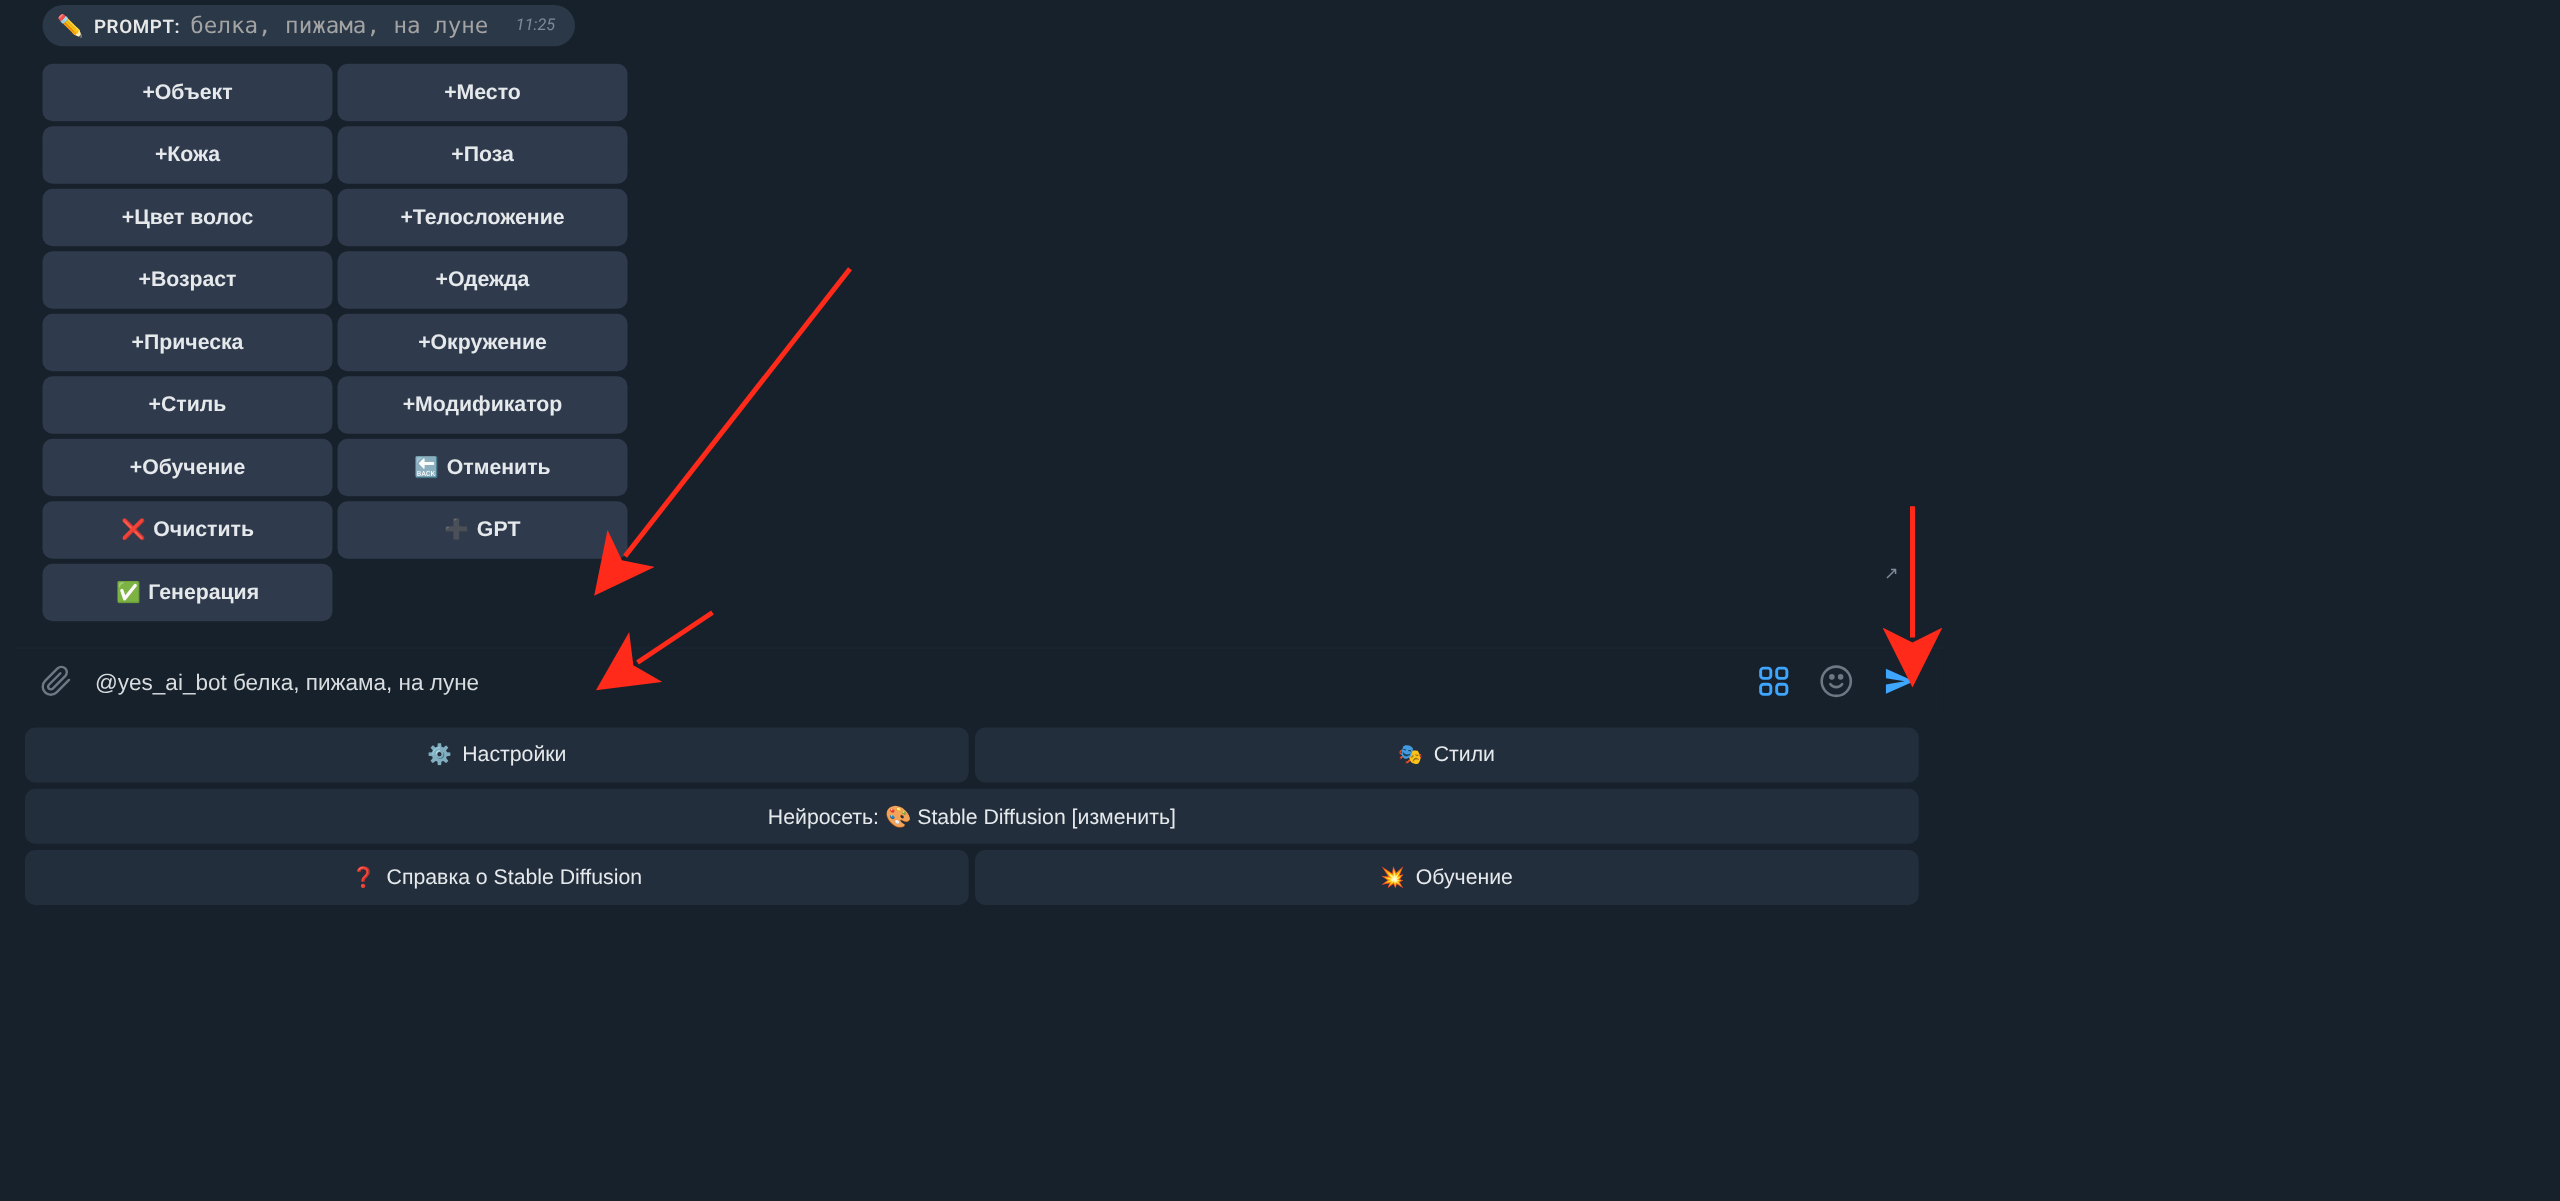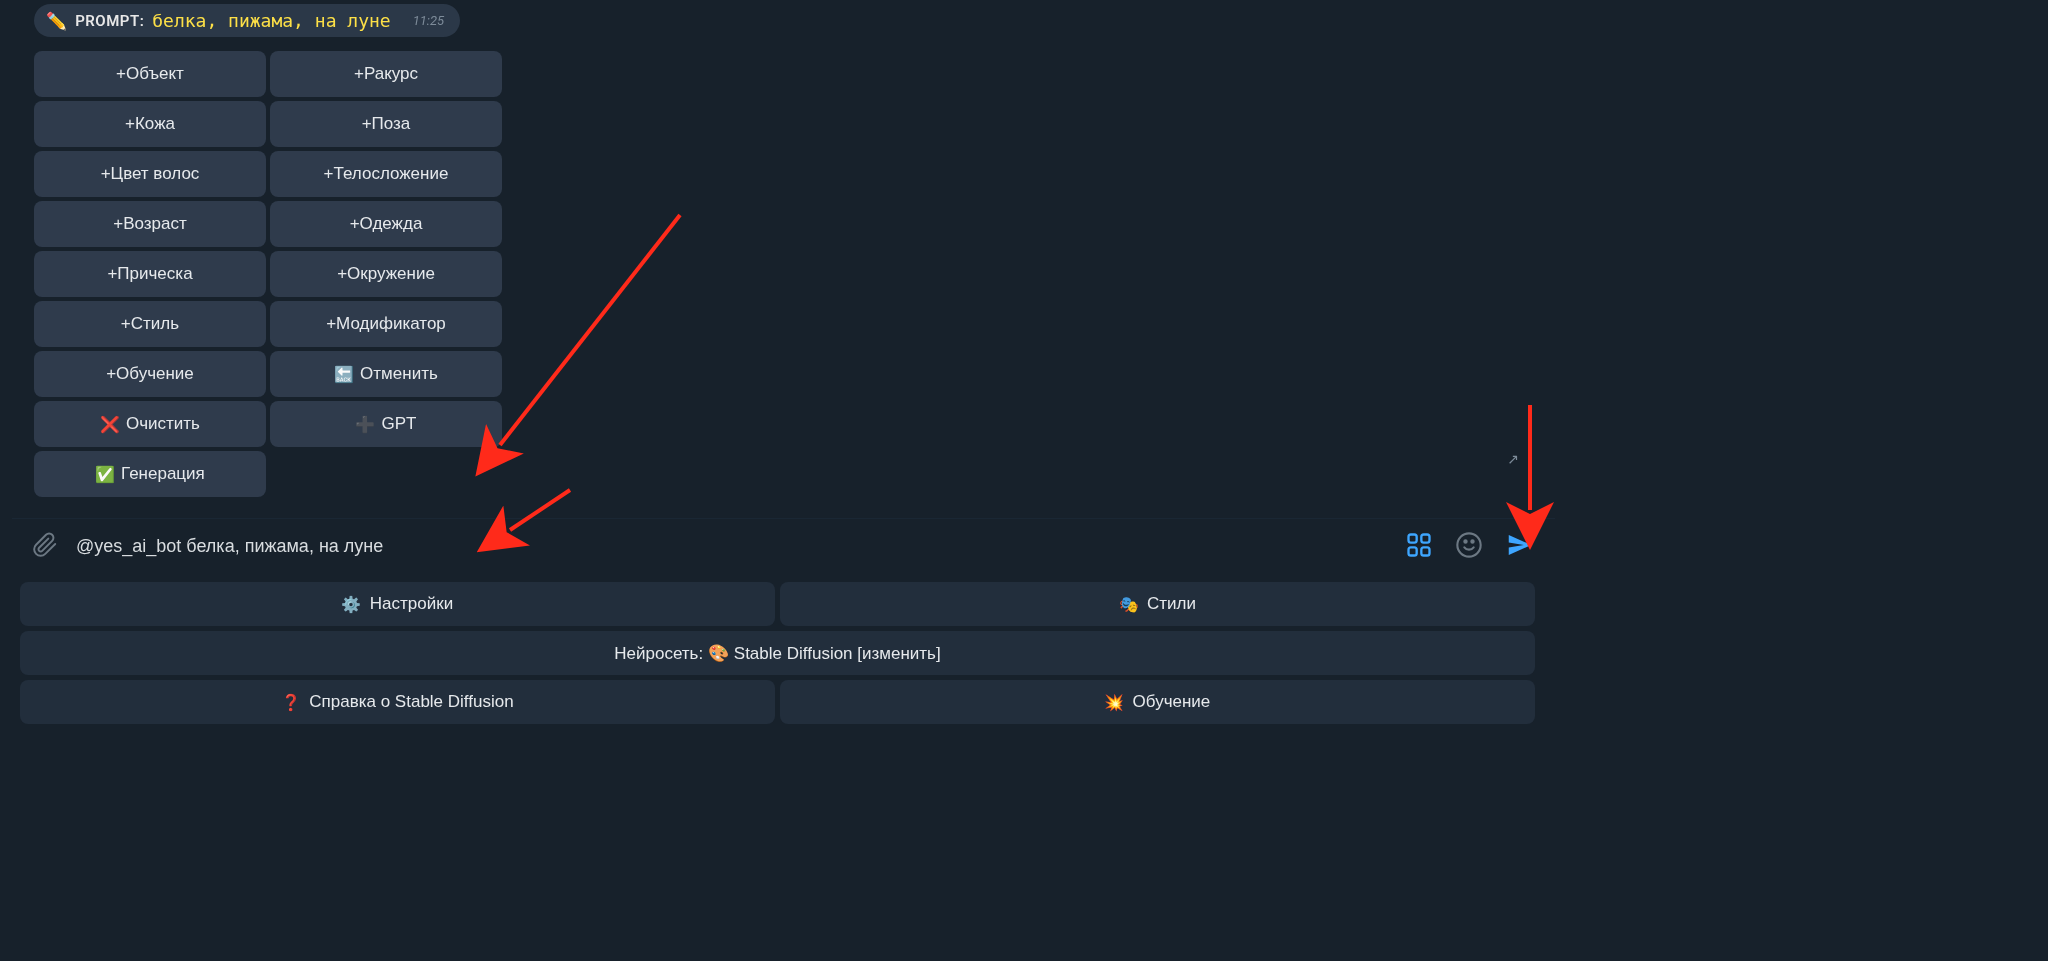--- a/index.html
+++ b/index.html
@@ -20,39 +20,39 @@
       display: inline-flex;
       align-items: center;
       gap: 8px;
       background: #2b3848;
       border-radius: 18px;
       padding: 6px 16px 6px 12px;
       margin-top: 4px;
       margin-left: 4px;
     }
     .prompt-label { color: #e8e8e8; font-weight: 600; font-size: 15px; letter-spacing: 0.5px; }
-    .prompt-text { color: #fde047; font-family: "Menlo","Consolas",monospace; font-size: 18px; }
+    .prompt-text { color: #a3a3a3; font-family: "Menlo","Consolas",monospace; font-size: 18px; }
     .prompt-time { color: #7d8b99; font-size: 13px; font-style: italic; margin-left: 14px; }
 
     .inline-grid {
       display: grid;
       grid-template-columns: 232px 232px;
       gap: 4px;
       margin-top: 14px;
       margin-left: 4px;
       position: relative;
     }
     .inline-btn {
       background: #2f3b4c;
       border: none;
       border-radius: 8px;
       height: 46px;
       color: #e6e9ec;
       font-size: 17px;
-      font-weight: 400;
+      font-weight: 700;
       display: flex;
       align-items: center;
       justify-content: center;
       gap: 6px;
       cursor: pointer;
     }
     .share-icon {
       position: absolute;
       right: 6px;
       bottom: 30px;
@@ -128,21 +128,21 @@
     <span class="prompt-text">белка, пижама, на луне</span>
     <span class="prompt-time">11:25</span>
   </div>
 
   <div class="inline-grid">
 
     <button class="inline-btn">
         <span>+Объект</span>
       </button>
     <button class="inline-btn">
-        <span>+Ракурс</span>
+        <span>+Место</span>
       </button>
 
     <button class="inline-btn">
         <span>+Кожа</span>
       </button>
     <button class="inline-btn">
         <span>+Поза</span>
       </button>
 
     <button class="inline-btn">

